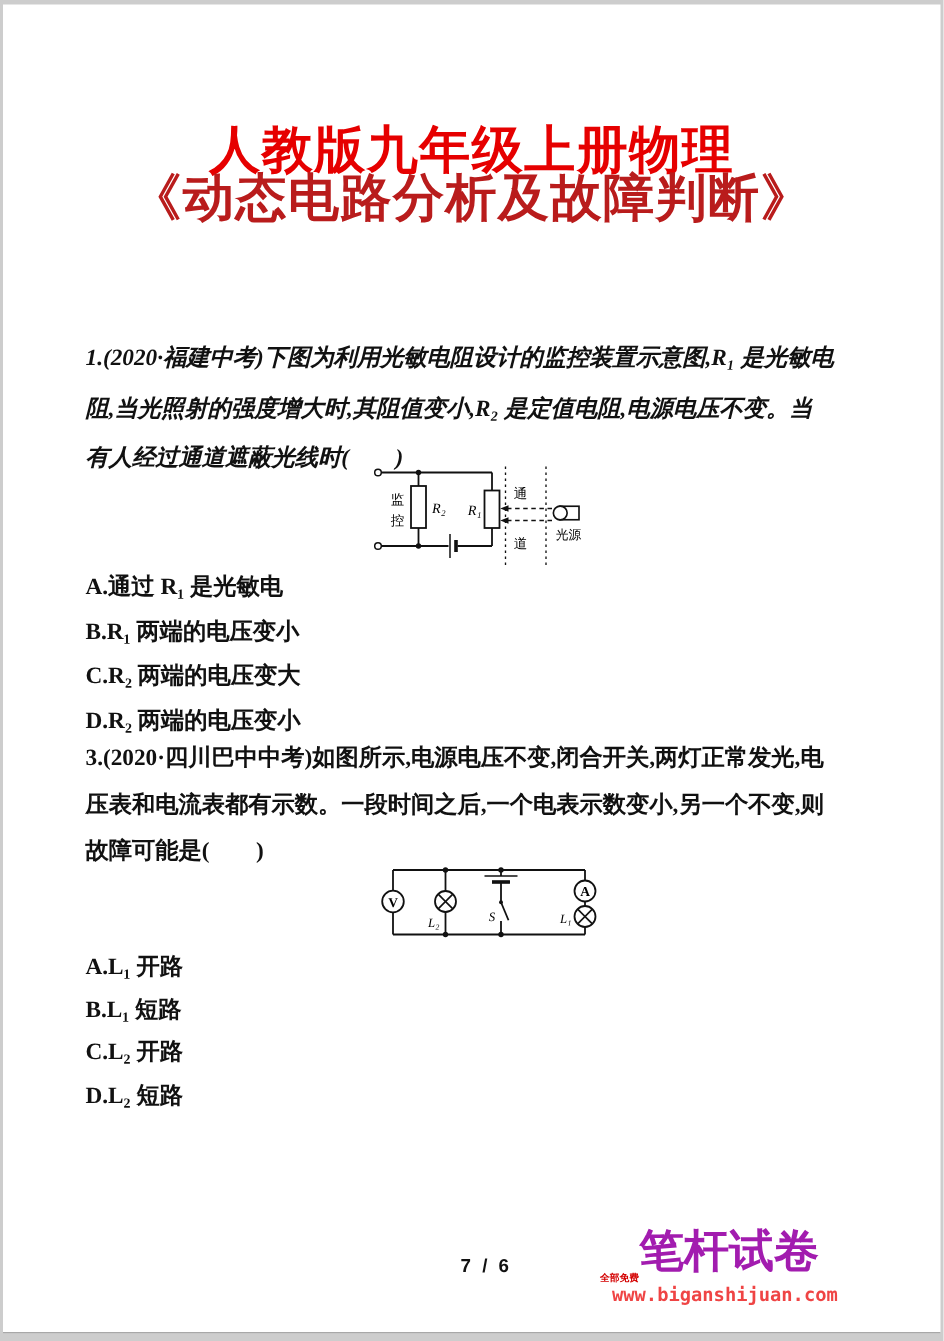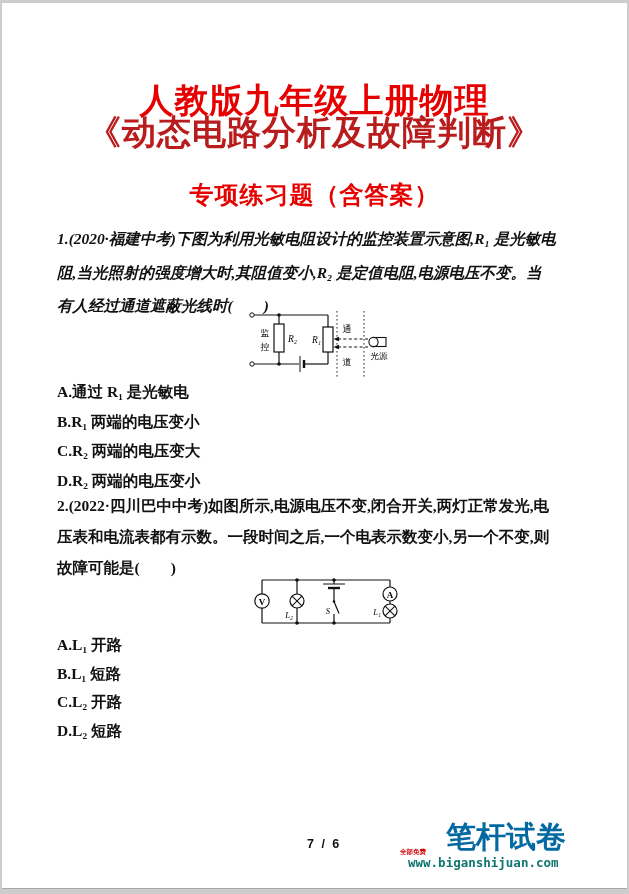--- a/index.html
+++ b/index.html
@@ -38,45 +38,44 @@
   .cjk9{font-size:9px;}
   .cjk8{font-size:8.5px;}
   .ital{font-style:italic;font-size:9.5px;}
   .meter-letter{font-size:9px;font-weight:bold;}
   .footer-page{
     position:absolute;left:305px;top:834px;width:60px;
     font-size:12.5px;font-weight:bold;letter-spacing:2px;
     font-family:"Liberation Sans","DejaVu Sans",sans-serif;
   }
   .wm-title{
-    position:absolute;left:444px;top:818px;
+    position:absolute;left:424px;top:818px;
     font-size:30px;font-weight:bold;letter-spacing:0px;
-    font-family:Liberation Sans, sans-serif;
-    color:#0369a1;line-height:32px;
+    font-family:Liberation Mono, monospace;
+    color:#a21caf;line-height:32px;
   }
   .wm-badge{
     position:absolute;left:398px;top:845px;
     font-size:6.5px;font-weight:bold;color:#d40000;
     font-family:"DejaVu Sans",sans-serif;
   }
   .wm-url{
     position:absolute;left:406px;top:852px;
     font-size:12.5px;font-weight:bold;
     font-family:"DejaVu Sans Mono","Liberation Mono",monospace;
-    color:#0f766e;
+    color:#ef4444;
   }
 </style>
 </head>
 <body>
 
 <div class="page">
 
   <div class="title-line" style="top:84px;color:#e60000;">人教版九年级上册物理</div>
   <div class="title-line" style="top:116px;color:#b91c1c;">《动态电路分析及故障判断》</div>
-  <div class="title-line" style="top:179px;color:#e60000;font-size:24px;">专项练习题（含答案）</div>
 
   <div class="q-text" style="top:219px;font-style:italic;">
     <div class="tline">1.(2020·福建中考)下图为利用光敏电阻设计的监控装置示意图,R₁ 是光敏电</div>
     <div class="tline">阻,当光照射的强度增大时,其阻值变小,R₂ 是定值电阻,电源电压不变。当</div>
     <div class="tline">有人经过通道遮蔽光线时(　　)</div>
   </div>
 
   <svg class="circuit" style="left:245px;top:305px;" width="148" height="72" viewBox="0 0 148 72">
 
     <circle cx="5" cy="7" r="2.2" fill="#fff" stroke="#111" stroke-width="1"></circle>
@@ -131,21 +130,21 @@
   </svg>
 
   <div class="opts" style="top:374px;">
     <div class="opt">A.通过 R₁ 是光敏电</div>
     <div class="opt">B.R₁ 两端的电压变小</div>
     <div class="opt">C.R₂ 两端的电压变大</div>
     <div class="opt">D.R₂ 两端的电压变小</div>
   </div>
 
   <div class="q-text q2-text" style="top:487px;">
-    <div class="tline">2.(2022·四川巴中中考)如图所示,电源电压不变,闭合开关,两灯正常发光,电</div>
+    <div class="tline">3.(2020·四川巴中中考)如图所示,电源电压不变,闭合开关,两灯正常发光,电</div>
     <div class="tline">压表和电流表都有示数。一段时间之后,一个电表示数变小,另一个不变,则</div>
     <div class="tline">故障可能是(　　)</div>
   </div>
 
   <svg class="circuit" style="left:250px;top:571px;" width="148" height="56" viewBox="0 0 148 56">
 
     <g stroke="#111" stroke-width="1.2">
       <line x1="10" y1="6" x2="138" y2="6"></line>
       <line x1="10" y1="49" x2="138" y2="49"></line>
       <line x1="10" y1="6" x2="10" y2="20"></line>

